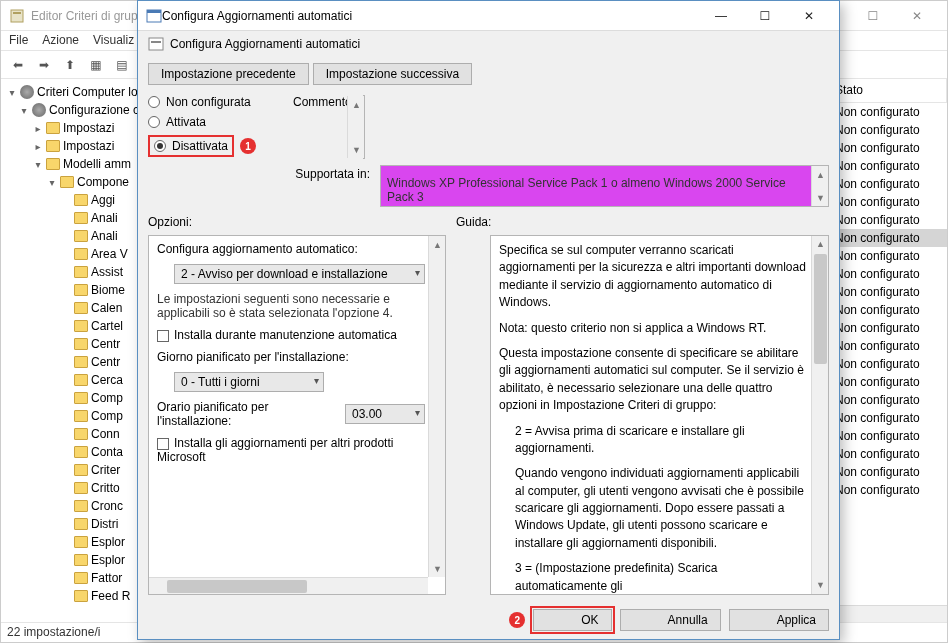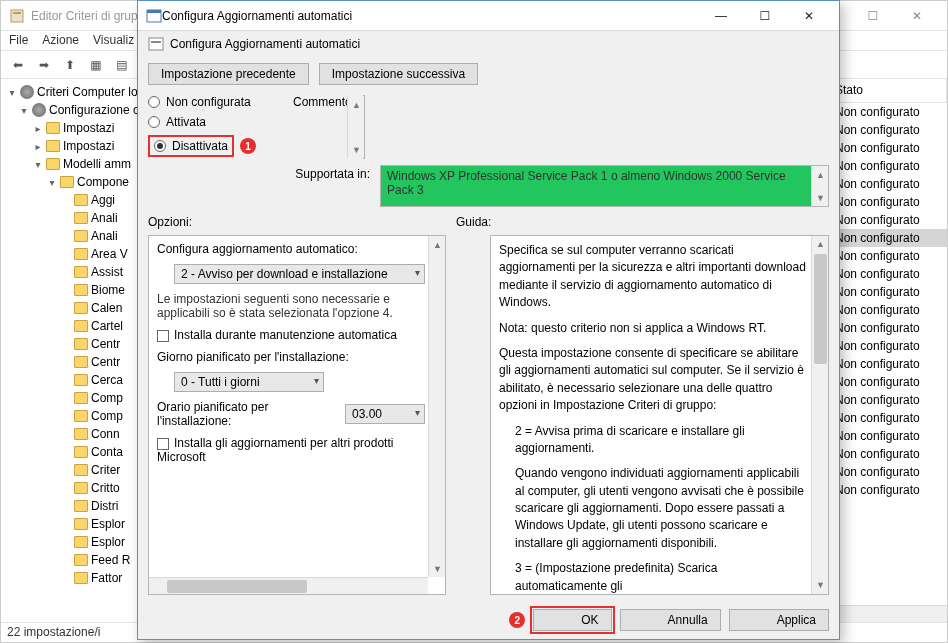--- a/index.html
+++ b/index.html
@@ -32,38 +32,38 @@
   .hscroll { height: 17px; background: #f0f0f0; border-top: 1px solid #dadada; position: relative; }
   .hscroll .thumb { position: absolute; left: 18px; top: 2px; height: 13px; width: 60px; background: #c8c8c8; border-radius: 2px; }
   
   .dialog { position: absolute; left: 137px; top: 0; width: 703px; height: 640px; background: #f0f0f0; border: 1px solid #5a8fc1; box-shadow: 4px 4px 12px rgba(0,0,0,.25); display: flex; flex-direction: column; }
   .dlg-titlebar { height: 30px; background: #fff; display: flex; align-items: center; padding: 0 8px; border-bottom: 1px solid #dcdcdc; }
   .dlg-titlebar .title { flex: 1; color: #000; }
   .dlg-winbtns { display: flex; }
   .dlg-winbtn { width: 44px; height: 28px; display: flex; align-items: center; justify-content: center; color: #222; }
   .dlg-head2 { height: 26px; display: flex; align-items: center; gap: 6px; padding: 0 10px; }
   .dlg-head2 .icon { width: 16px; height: 16px; }
-  .dlg-navrow { padding: 6px 10px 10px 10px; display: flex; gap: 10px; }
+  .dlg-navrow { padding: 6px 10px 10px 10px; display: flex; gap: 4px; }
   .btn { background: #e1e1e1; border: 1px solid #adadad; padding: 3px 12px; cursor: default; }
   .radio-area { padding: 0 10px; display: flex; gap: 15px; }
   .radio-col { display: flex; flex-direction: column; gap: 6px; width: 130px; }
   .radio-item { display: flex; align-items: center; gap: 6px; }
   .radio { width: 12px; height: 12px; border: 1px solid #666; border-radius: 50%; display: inline-flex; align-items: center; justify-content: center; background: #fff; }
   .radio.selected::after { content: ""; width: 6px; height: 6px; background: #333; border-radius: 50%; }
   .highlight-red { border: 2px solid #e53030; padding: 2px 4px; }
   .badge { width: 16px; height: 16px; border-radius: 50%; background: #e53030; color: #fff; font-size: 10px; display: inline-flex; align-items: center; justify-content: center; font-weight: bold; }
   .comment-col { flex: 1; display: flex; flex-direction: row; gap: 8px; }
   .comment-col .lbl { margin-bottom: 2px; }
   .textarea { background: #fff; border: 1px solid #b5b5b5; height: 64px; position: relative; }
   .textarea .sb, .supported-box .sb, .guide-box .sb, .opt-box .sb { position: absolute; right: 0; top: 0; bottom: 0; width: 17px; background: #f0f0f0; border-left: 1px solid #dadada; }
   .sb .arr { position: absolute; left: 0; width: 17px; height: 17px; display: flex; align-items: center; justify-content: center; color: #777; font-size: 9px; }
   .sb .arr.up { top: 0; } .sb .arr.dn { bottom: 0; }
   .supported-row { display: flex; gap: 10px; padding: 6px 10px 8px 10px; align-items: flex-start; }
   .supported-row .lbl { width: 222px; text-align: right; padding-top: 2px; }
-  .supported-box { flex: 1; background: #22c55e; border: 1px solid #b5b5b5; height: 42px; position: relative; padding: 3px 20px 3px 6px; color: #333; }
+  .supported-box { flex: 1; background: #d946ef; border: 1px solid #b5b5b5; height: 42px; position: relative; padding: 10px 20px 3px 6px; color: #333; }
   .columns-lbl { display: flex; padding: 0 10px; gap: 10px; }
   .columns-lbl .c1 { width: 298px; } .columns-lbl .c2 { flex: 1; }
   .panes { display: flex; gap: 8px; padding: 6px 10px; flex: 1; overflow: hidden; }
   .opt-box { width: 298px; border: 1px solid #b5b5b5; background: #fff; position: relative; padding: 6px 20px 6px 8px; display: flex; flex-direction: column; gap: 8px; }
   .guide-box { flex: 1; border: 1px solid #b5b5b5; background: #fff; position: relative; padding: 6px 20px 6px 8px; overflow: hidden; line-height: 1.45; margin-left: 36px; }
   .select { background: #e8e8e8; border: 1px solid #adadad; padding: 2px 18px 2px 6px; position: relative; display: inline-block; min-width: 80px; margin-left: 17px; }
   .select::after { content: "▾"; position: absolute; right: 4px; top: 2px; font-size: 10px; color: #555; }
   .select.full { display: block; }
   .chk { width: 12px; height: 12px; border: 1px solid #666; background: #fff; display: inline-block; vertical-align: middle; margin-right: 5px; }
   .dlg-buttons { display: flex; justify-content: flex-end; gap: 8px; padding: 8px 10px; align-items: center; }
@@ -220,41 +220,46 @@
             <span>Criter</span>
           </div>
           <div class="tree-row indent4">
             <span class="caret"></span>
             <span class="folder"></span>
             <span>Critto</span>
           </div>
           <div class="tree-row indent4">
             <span class="caret"></span>
             <span class="folder"></span>
+            <span>Cronc</span>
+          </div>
+          <div class="tree-row indent4">
+            <span class="caret"></span>
+            <span class="folder"></span>
             <span>Distri</span>
           </div>
           <div class="tree-row indent4">
             <span class="caret"></span>
             <span class="folder"></span>
             <span>Esplor</span>
           </div>
           <div class="tree-row indent4">
             <span class="caret"></span>
             <span class="folder"></span>
             <span>Esplor</span>
           </div>
           <div class="tree-row indent4">
             <span class="caret"></span>
             <span class="folder"></span>
+            <span>Fattor</span>
+          </div>
+          <div class="tree-row indent4">
+            <span class="caret"></span>
+            <span class="folder"></span>
             <span>Feed R</span>
-          </div>
-          <div class="tree-row indent4">
-            <span class="caret"></span>
-            <span class="folder"></span>
-            <span>Fattor</span>
           </div>
         </div>
     </div>
     <div class="right-panel">
       <div class="right-header">
         <div class="col" style="flex:1"></div>
         <div class="col state">Stato</div>
       </div>
       <div class="right-list" id="state-list" style="display: flex; flex-direction: column; align-items: flex-end;">
           <div class="state-cell" style="padding-left: 8px; text-align: left; width: 120px;">Non configurato</div>

